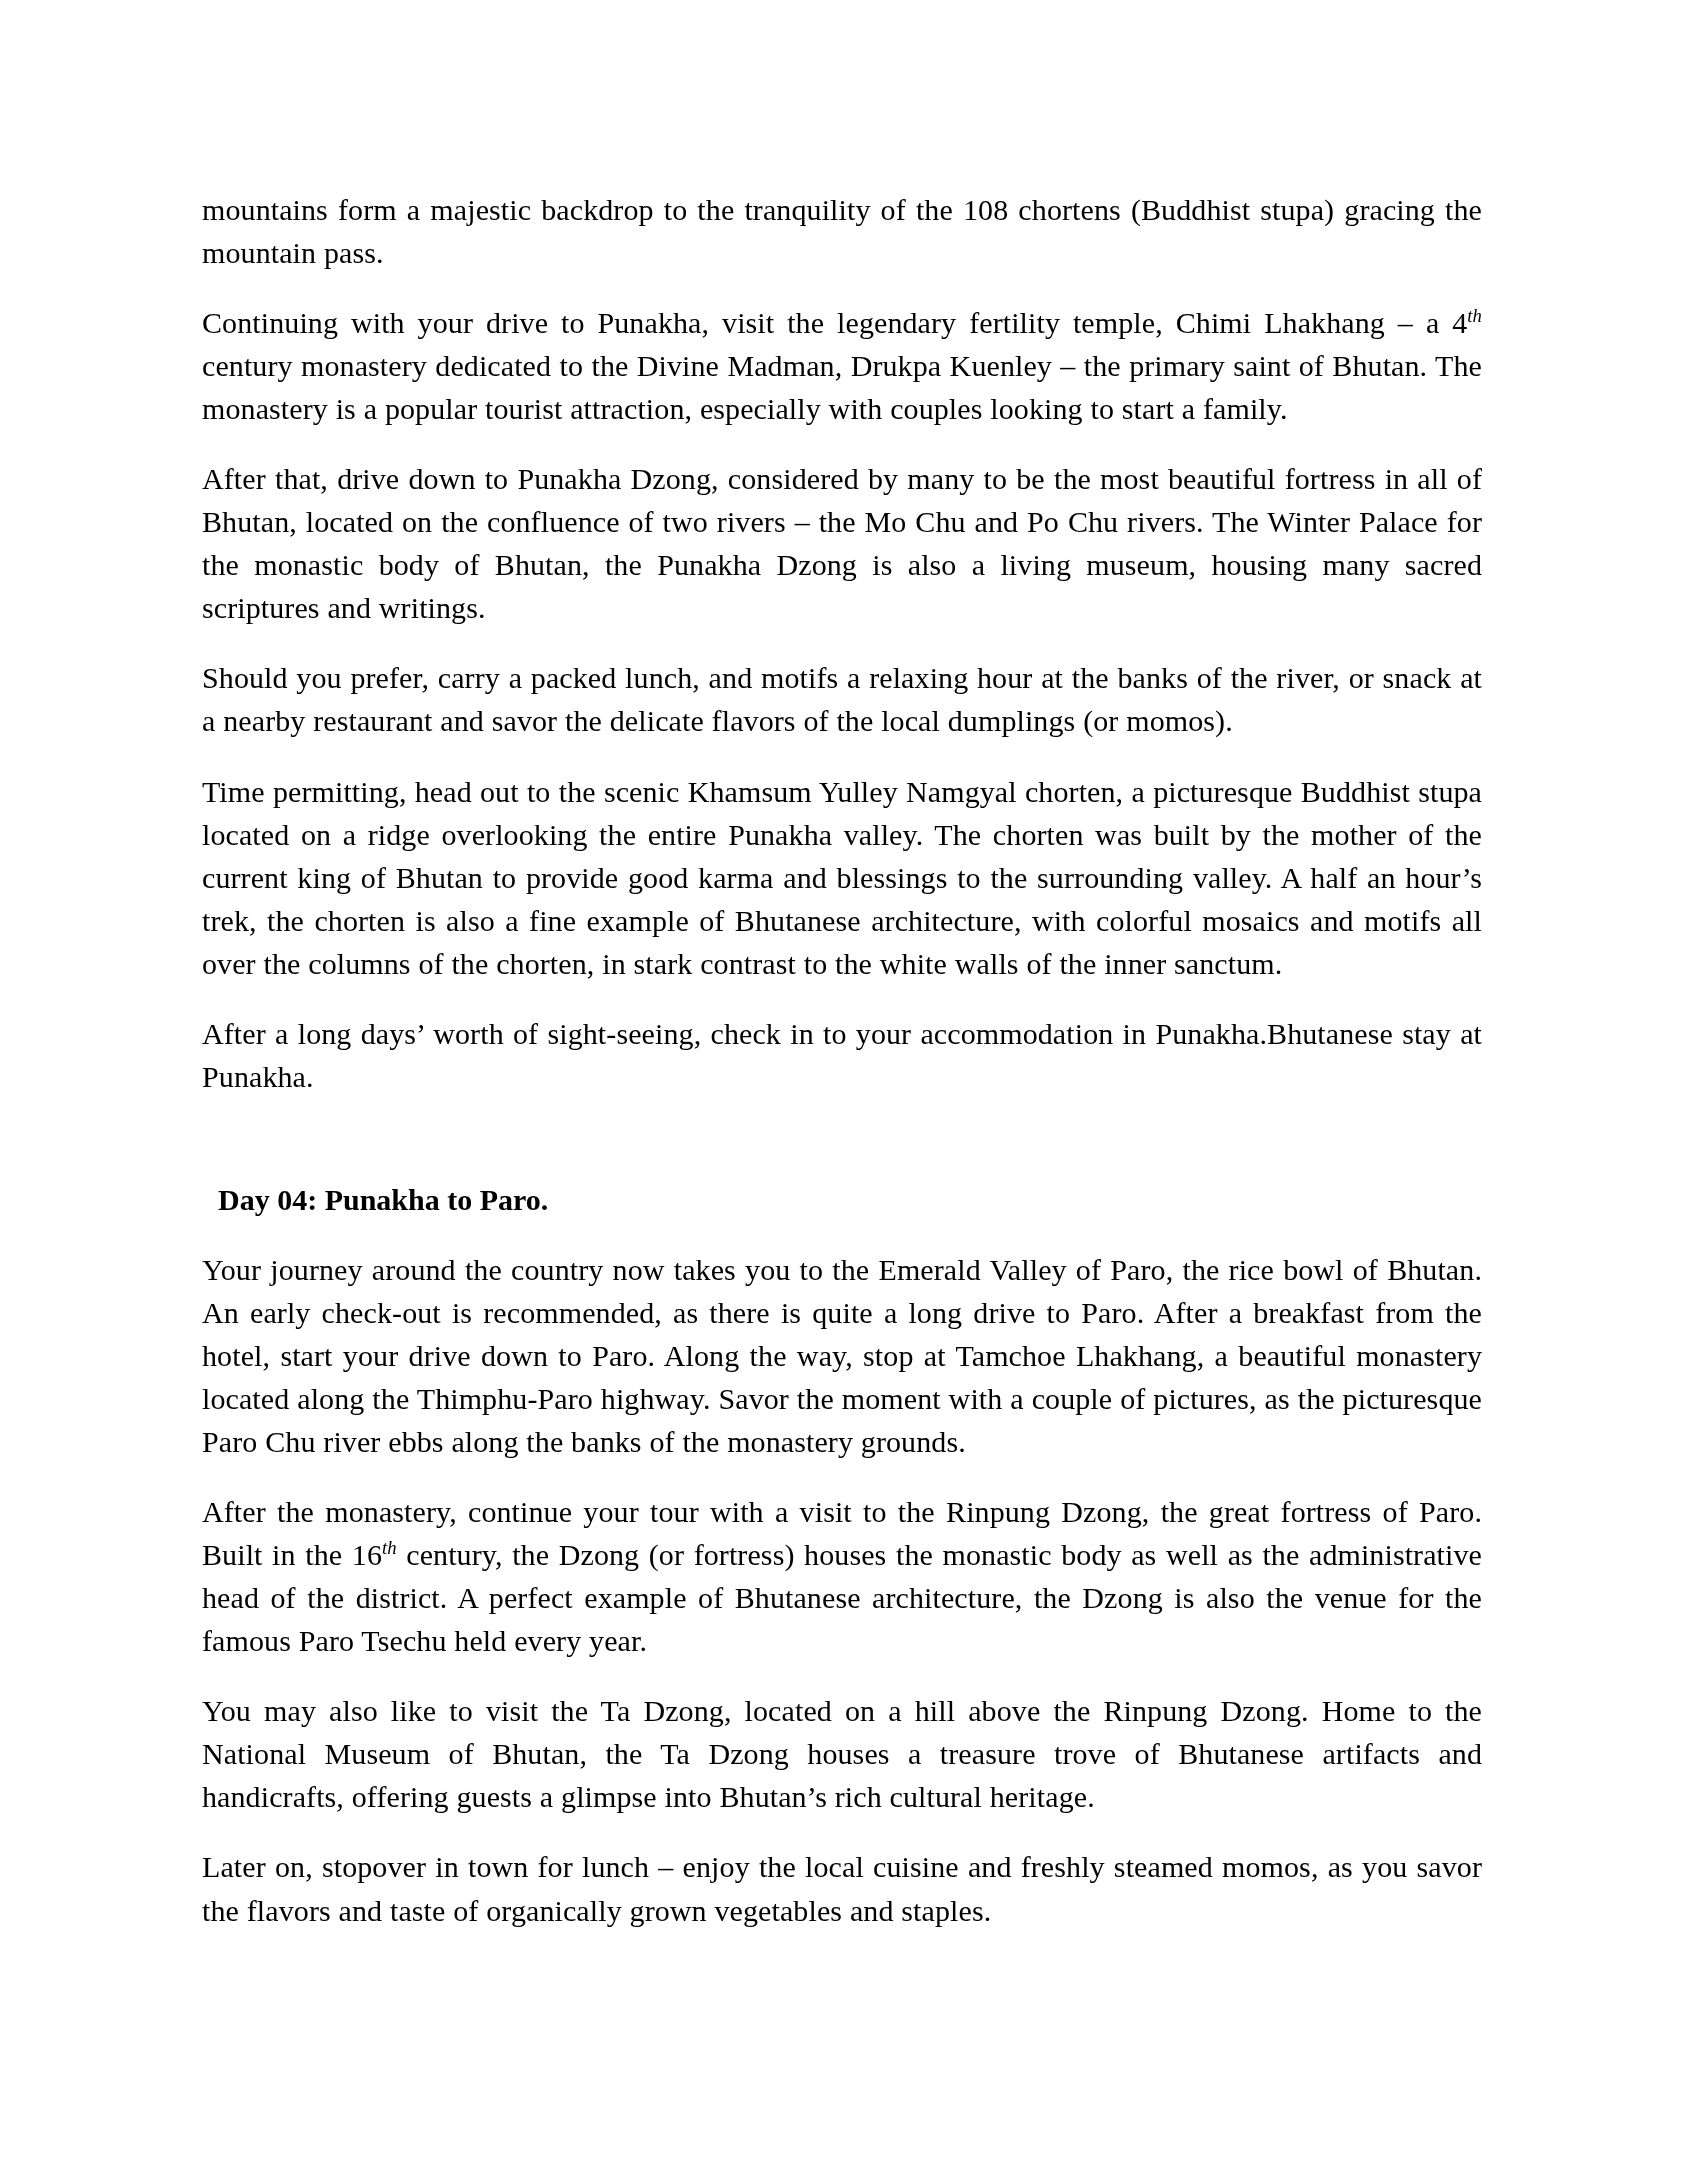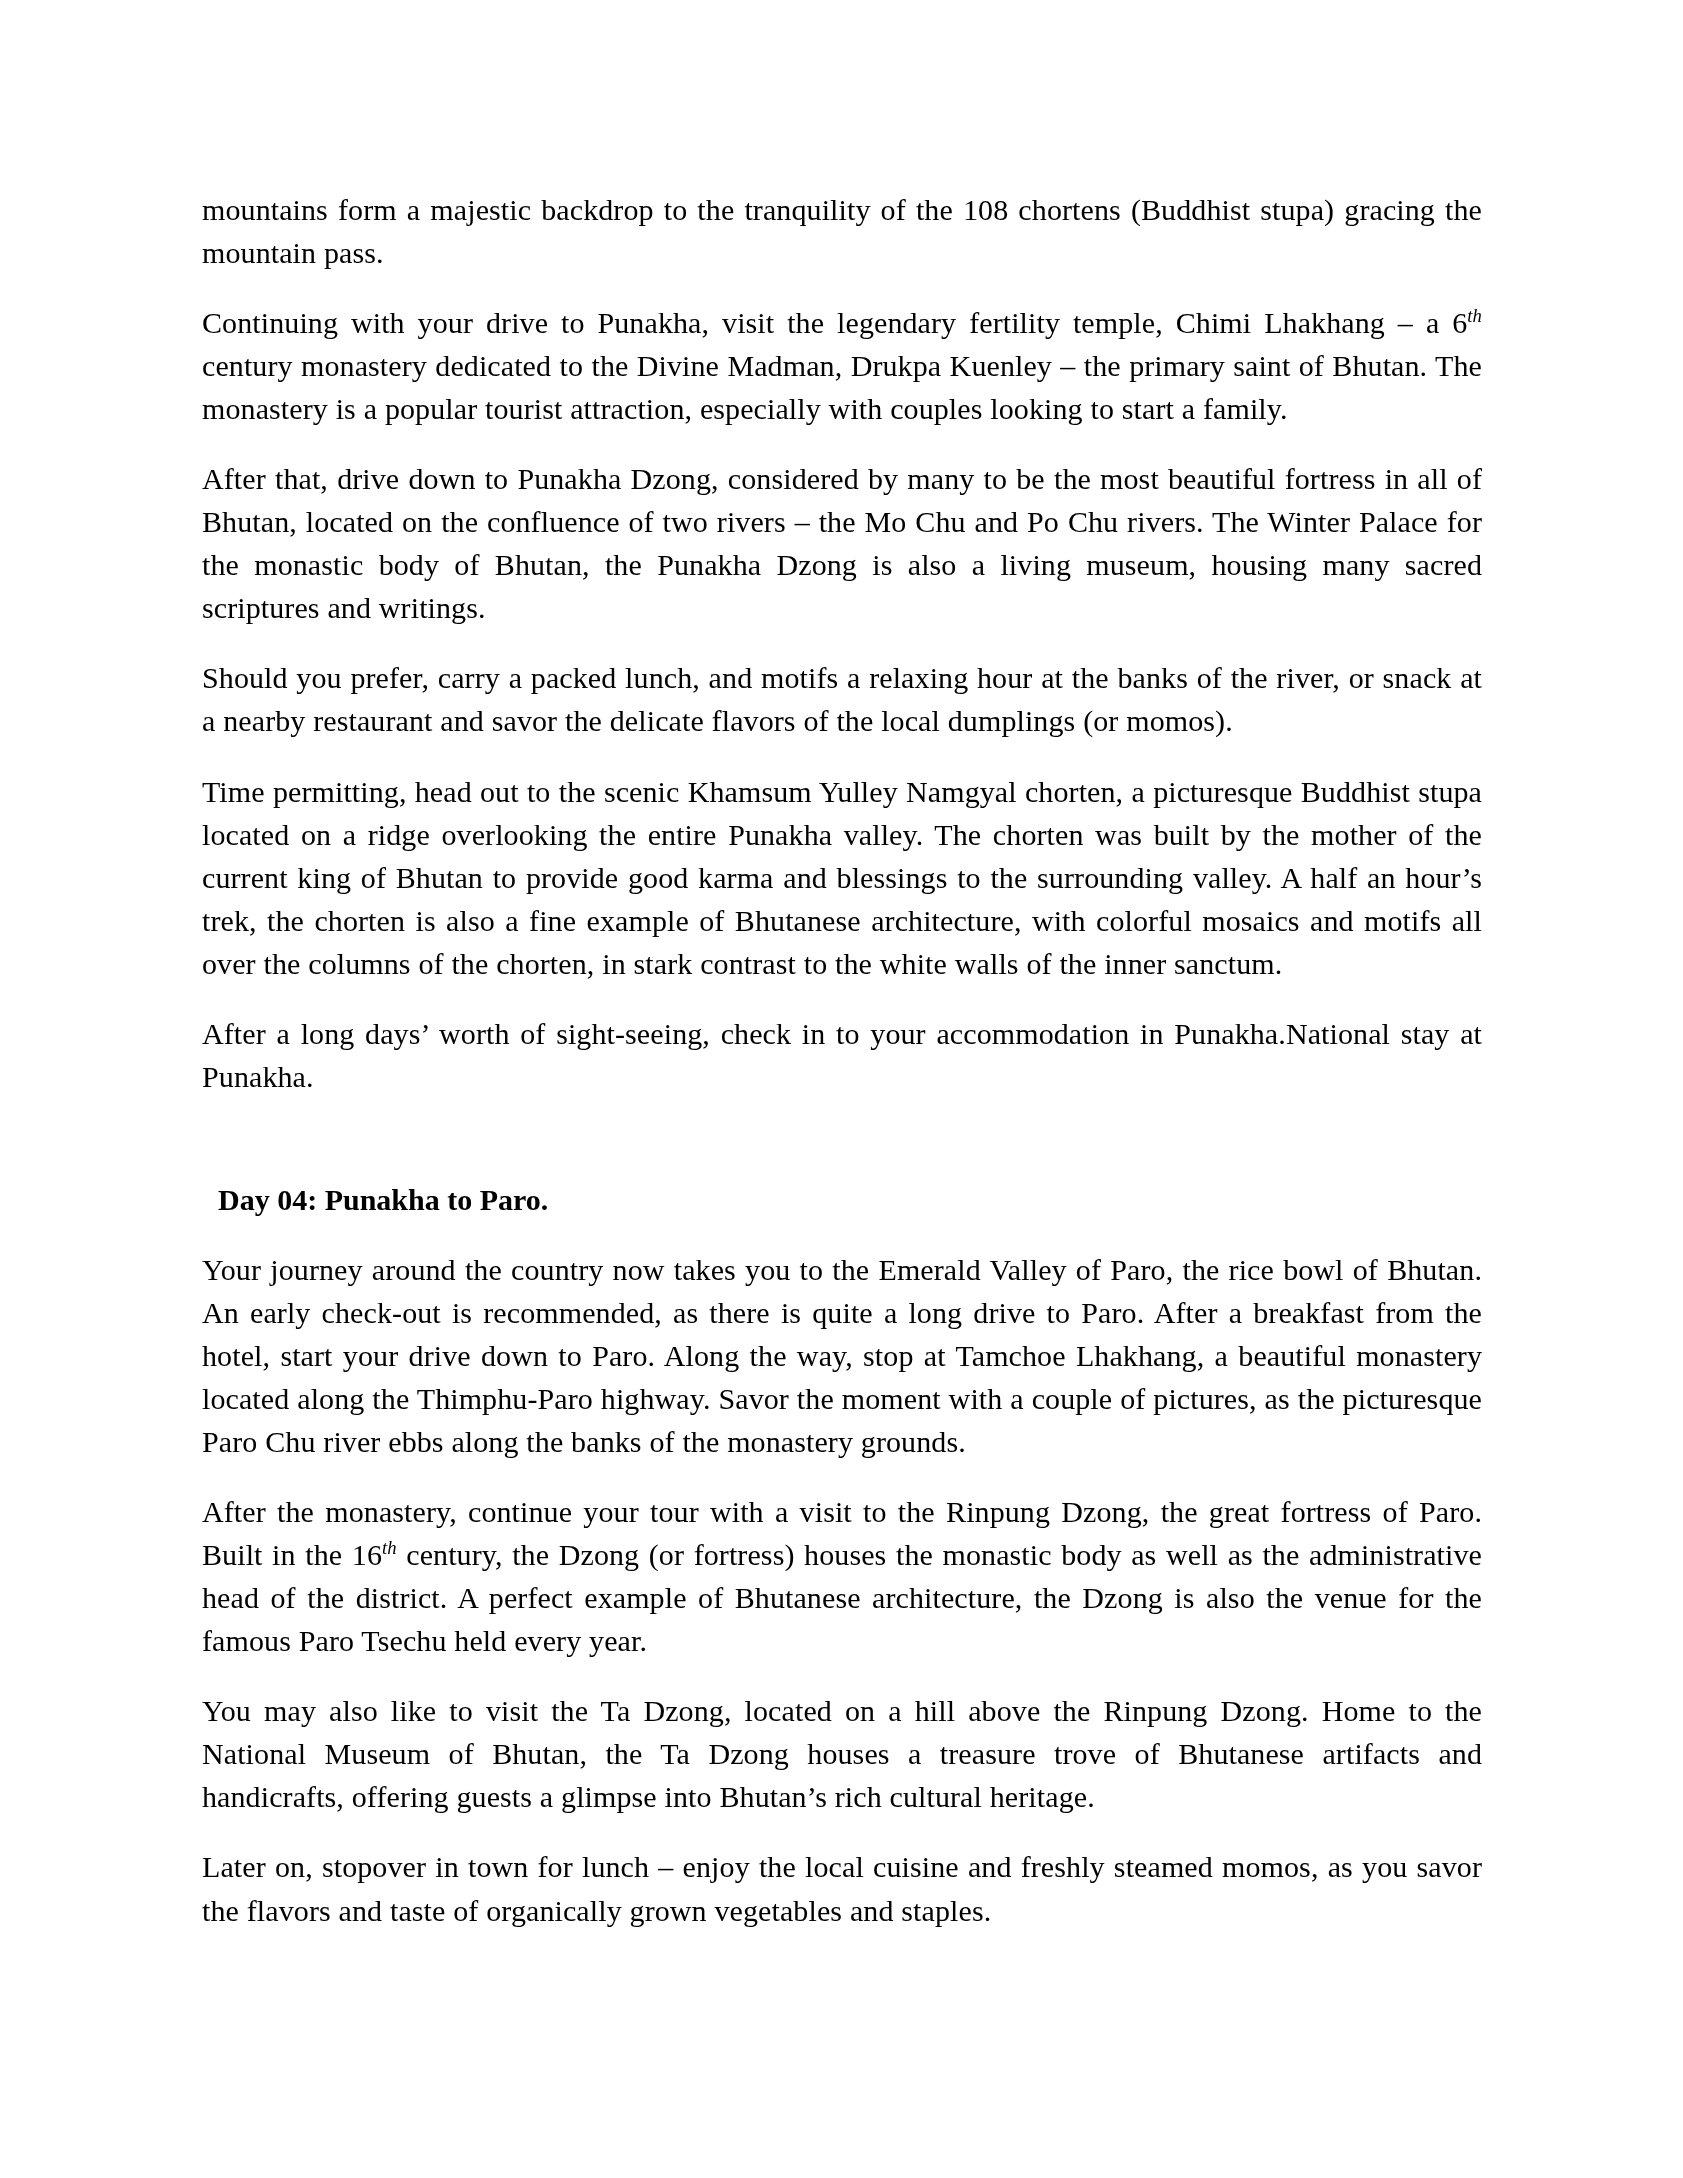--- a/index.html
+++ b/index.html
@@ -63,30 +63,30 @@
 </style>
 </head>
 <body>
 
 <div class="page">
   <div class="content">
 
     <p class="para">mountains form a majestic backdrop to the tranquility of the 108 chortens (Buddhist stupa) gracing the mountain pass.</p>
 
     <p class="para">
-      <span>Continuing with your drive to Punakha, visit the legendary fertility temple, Chimi Lhakhang – a 6</span><sup>th</sup><span> century monastery dedicated to the Divine Madman, Drukpa Kuenley – the primary saint of Bhutan. The monastery is a popular tourist attraction, especially with couples looking to start a family.</span>
+      <span>Continuing with your drive to Punakha, visit the legendary fertility temple, Chimi Lhakhang – a 4</span><sup>th</sup><span> century monastery dedicated to the Divine Madman, Drukpa Kuenley – the primary saint of Bhutan. The monastery is a popular tourist attraction, especially with couples looking to start a family.</span>
     </p>
 
     <p class="para">After that, drive down to Punakha Dzong, considered by many to be the most beautiful fortress in all of Bhutan, located on the confluence of two rivers – the Mo Chu and Po Chu rivers. The Winter Palace for the monastic body of Bhutan, the Punakha Dzong is also a living museum, housing many sacred scriptures and writings.</p>
 
     <p class="para">Should you prefer, carry a packed lunch, and motifs a relaxing hour at the banks of the river, or snack at a nearby restaurant and savor the delicate flavors of the local dumplings (or momos).</p>
 
     <p class="para">Time permitting, head out to the scenic Khamsum Yulley Namgyal chorten, a picturesque Buddhist stupa located on a ridge overlooking the entire Punakha valley. The chorten was built by the mother of the current king of Bhutan to provide good karma and blessings to the surrounding valley. A half an hour’s trek, the chorten is also a fine example of Bhutanese architecture, with colorful mosaics and motifs all over the columns of the chorten, in stark contrast to the white walls of the inner sanctum.</p>
 
-    <p class="para nojust">After a long days’ worth of sight-seeing, check in to your accommodation in Punakha.National stay at Punakha.</p>
+    <p class="para nojust">After a long days’ worth of sight-seeing, check in to your accommodation in Punakha.Bhutanese stay at Punakha.</p>
 
     <div class="gap-before-heading"></div>
 
     <p class="heading">Day 04: Punakha to Paro.</p>
 
     <p class="para">Your journey around the country now takes you to the Emerald Valley of Paro, the rice bowl of Bhutan. An early check-out is recommended, as there is quite a long drive to Paro. After a breakfast from the hotel, start your drive down to Paro. Along the way, stop at Tamchoe Lhakhang, a beautiful monastery located along the Thimphu-Paro highway. Savor the moment with a couple of pictures, as the picturesque Paro Chu river ebbs along the banks of the monastery grounds.</p>
 
     <p class="para">
       <span>After the monastery, continue your tour with a visit to the Rinpung Dzong, the great fortress of Paro. Built in the 16</span><sup>th</sup><span> century, the Dzong (or fortress) houses the monastic body as well as the administrative head of the district. A perfect example of Bhutanese architecture, the Dzong is also the venue for the famous Paro Tsechu held every year.</span>
     </p>

